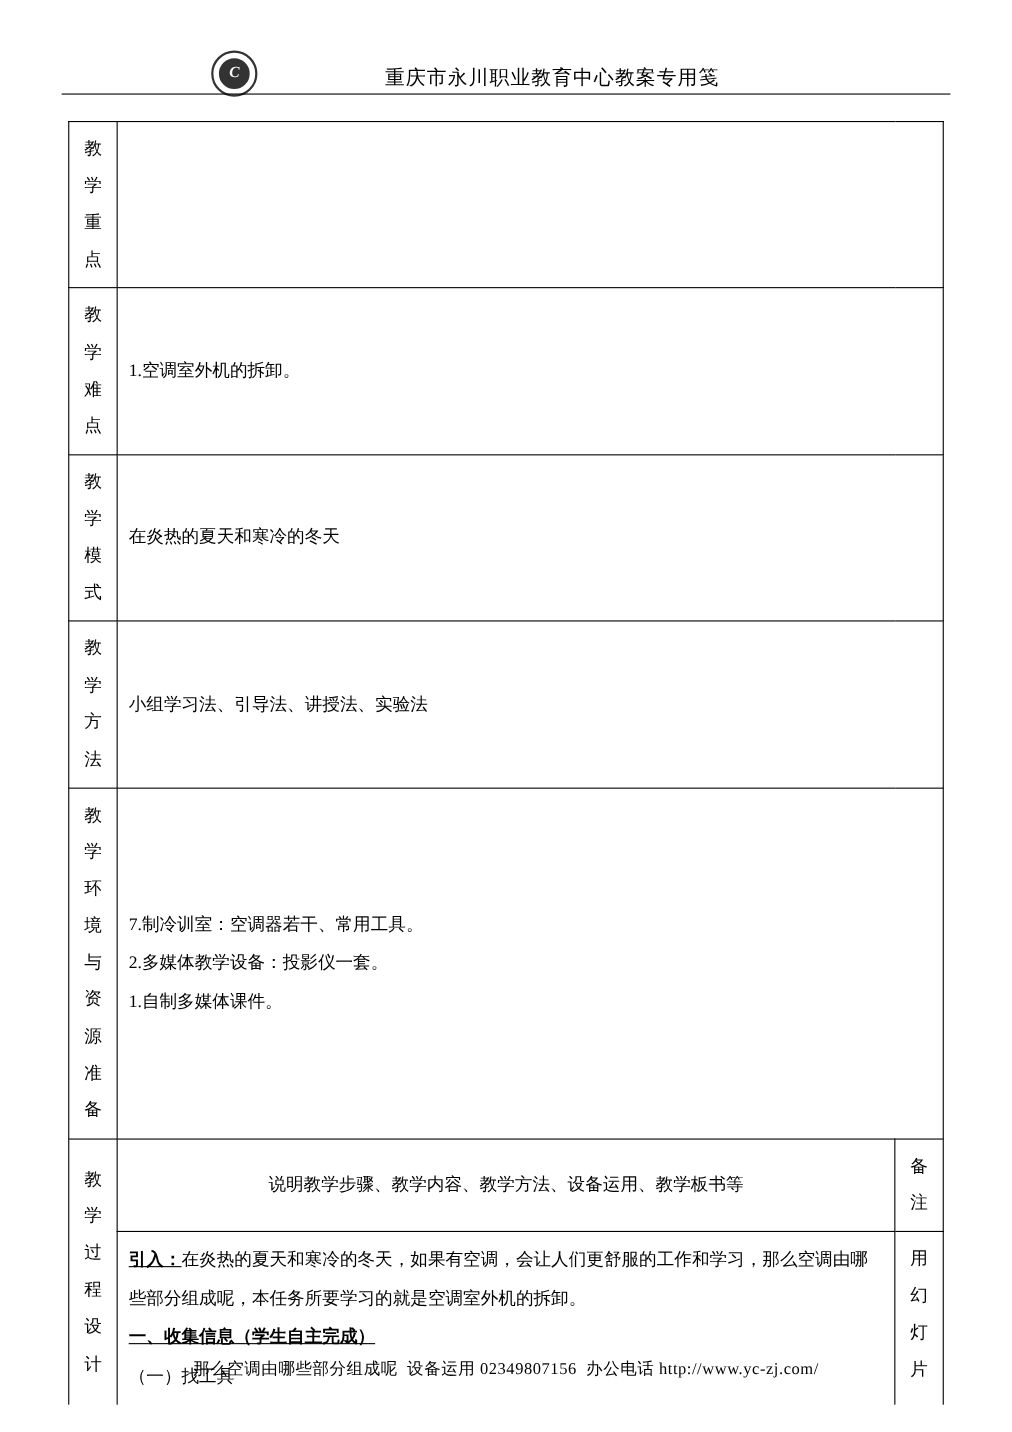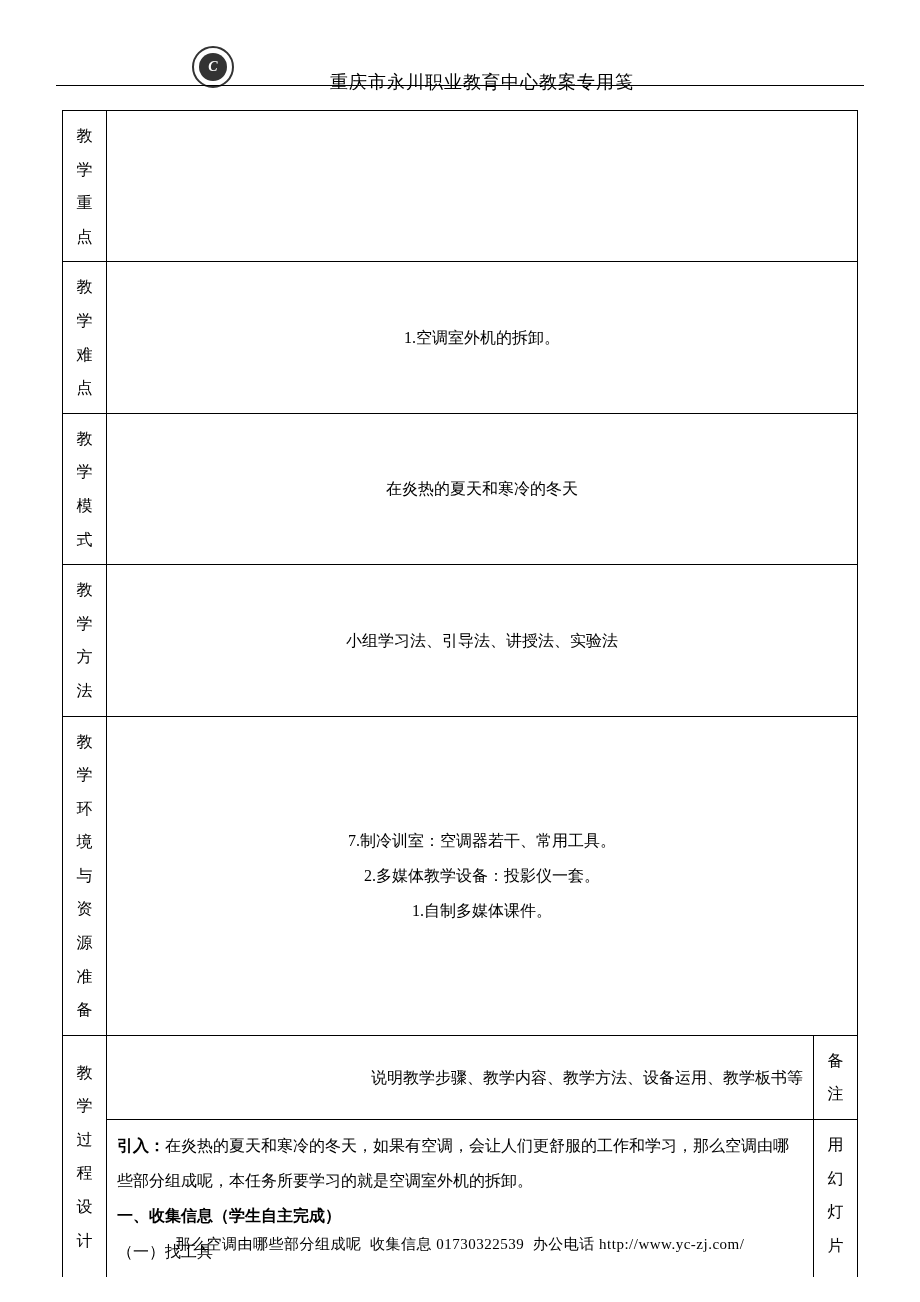--- a/index.html
+++ b/index.html
@@ -46,24 +46,23 @@
       align-items: center;
       justify-content: center;
       color: #fff;
       font-size: 14px;
       font-style: italic;
       font-weight: bold;
     }
     .header-title {
       position: absolute;
       top: 58px;
-      left: 330px;
+      left: 350px;
       font-size: 18px;
       letter-spacing: 1px;
-      margin-top: 12px;
     }
     .main-table {
       position: absolute;
       top: 110px;
       left: 62px;
       border-collapse: collapse;
       width: 796px;
     }
     .main-table td {
       border: 1px solid #000000;
@@ -77,44 +76,44 @@
       padding: 12px 4px;
       font-weight: normal;
     }
     .label-cell span {
       display: block;
       line-height: 2.1;
     }
     .content-cell {
       padding-left: 10px;
       line-height: 2.0;
-      text-align: center;
     }
     .note-cell {
       width: 44px;
       text-align: center;
       padding: 8px 4px;
     }
     .note-cell span {
       display: block;
       line-height: 2.1;
     }
     .process-header-cell {
-      text-align: right;
+      text-align: center;
       padding: 18px 10px;
       margin-top: 32px;
     }
     .process-content-cell {
       padding: 10px 10px;
       line-height: 2.2;
       vertical-align: top;
     }
     .bold-text {
       font-weight: bold;
       font-family: "SimHei", "黑体", sans-serif;
+      text-decoration: underline;
     }
     .footer {
       position: absolute;
       bottom: 48px;
       left: 0;
       right: 0;
       text-align: center;
       font-size: 15px;
       letter-spacing: 0.5px;
     }
@@ -209,14 +208,14 @@
       <span>用</span>
       <span>幻</span>
       <span>灯</span>
       <span>片</span>
     </td>
   </tr>
 </tbody>
   </table>
 
 <div class="footer">
-  <span>那么空调由哪些部分组成呢</span>&nbsp;&nbsp;<span>收集信息</span>&nbsp;<span>01730322539</span>&nbsp;&nbsp;<span>办公电话</span>&nbsp;<span>http://www.yc-zj.com/</span>
+  <span>那么空调由哪些部分组成呢</span>&nbsp;&nbsp;<span>设备运用</span>&nbsp;<span>02349807156</span>&nbsp;&nbsp;<span>办公电话</span>&nbsp;<span>http://www.yc-zj.com/</span>
 </div>
 
 </body></html>

